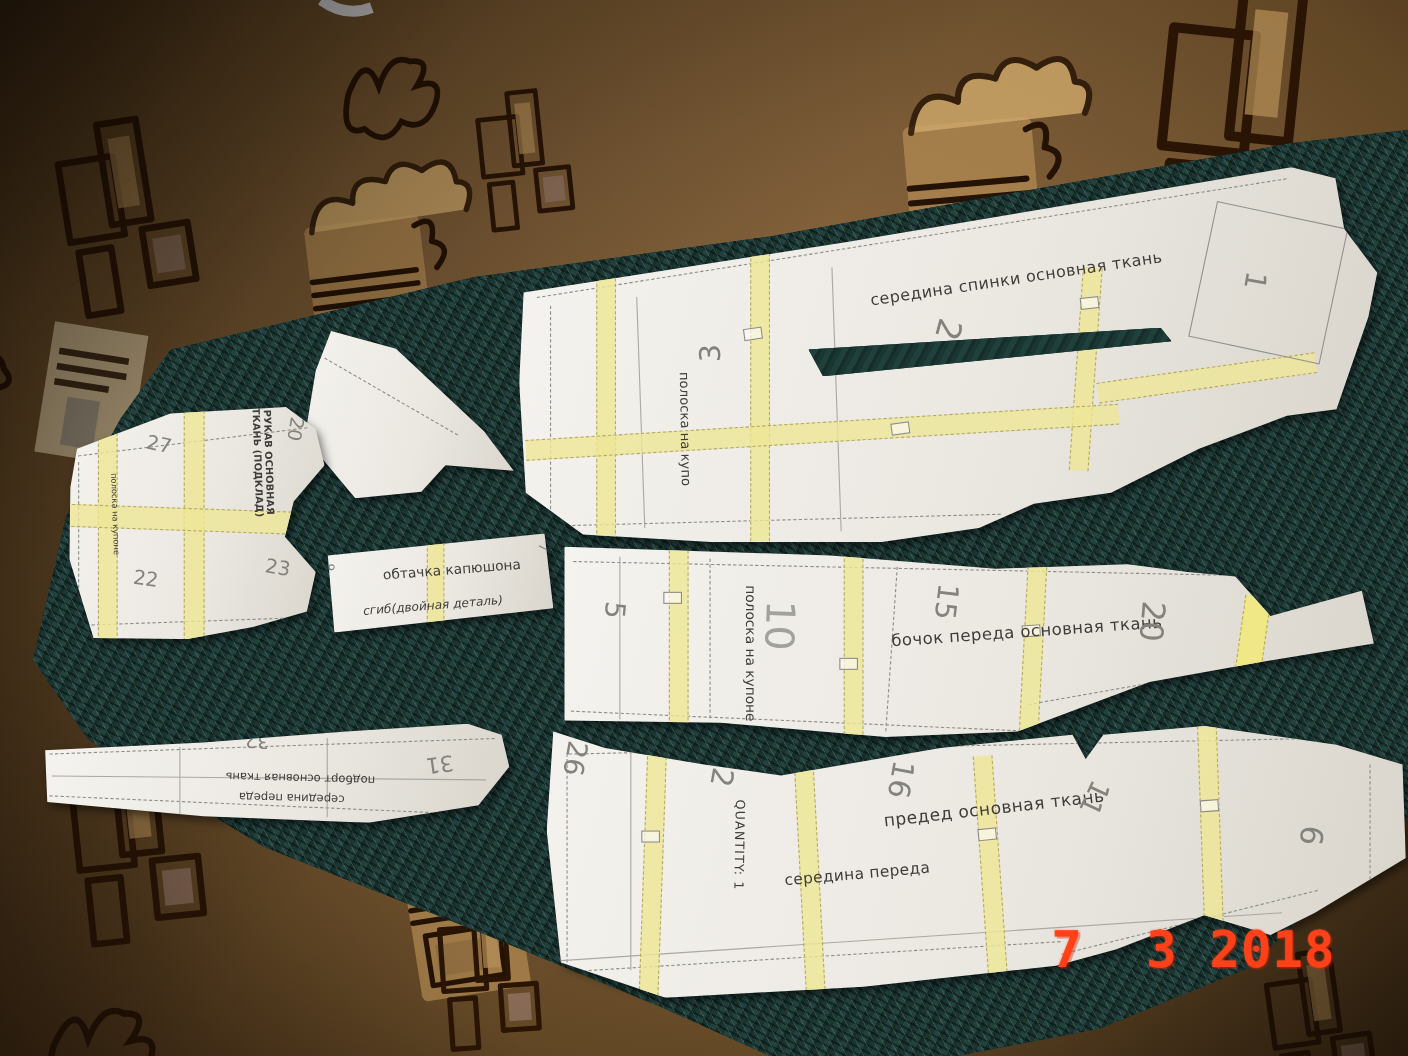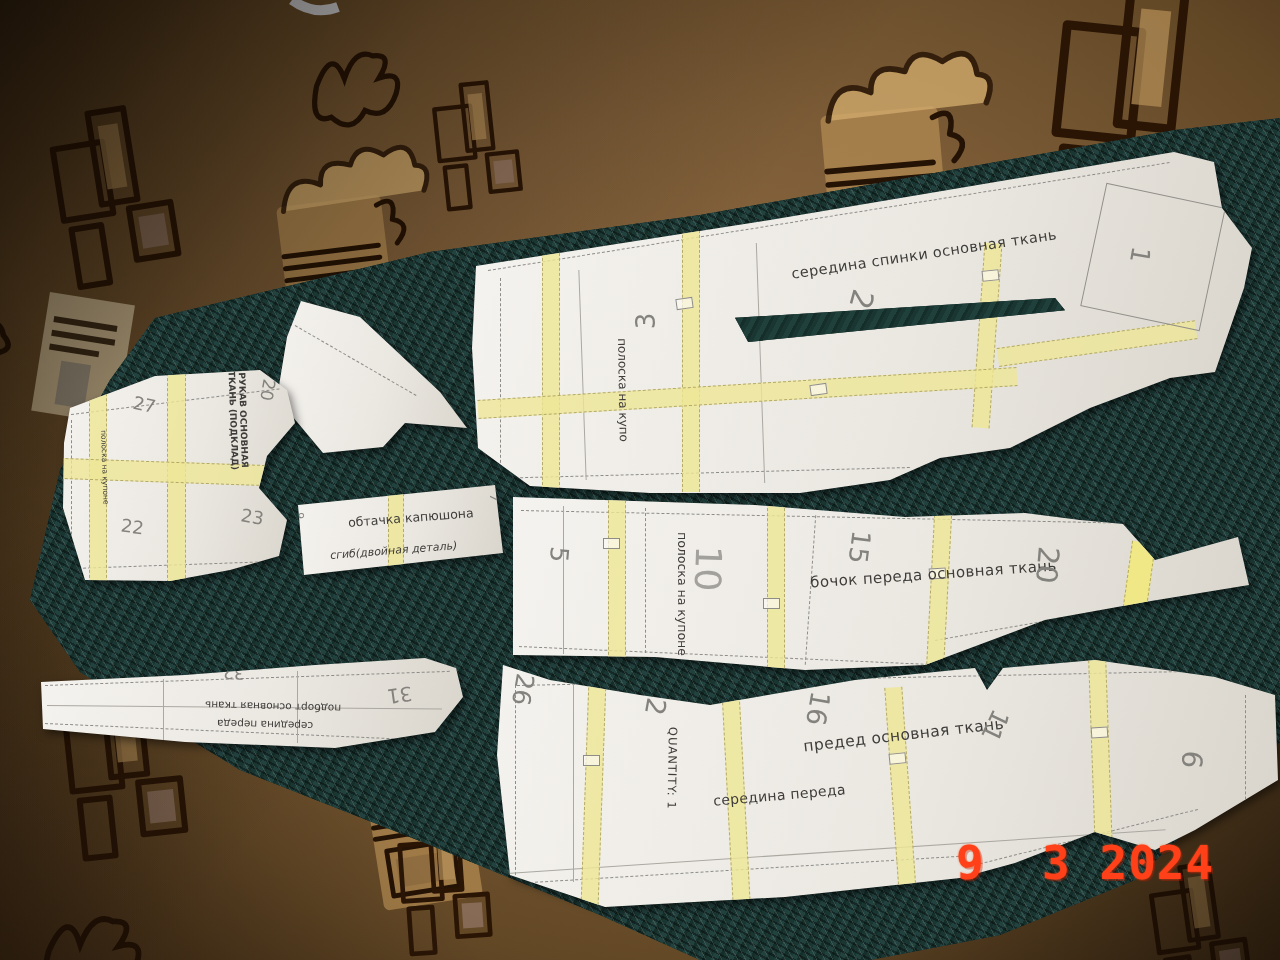--- a/index.html
+++ b/index.html
@@ -216,15 +216,15 @@
       <div class="num" style="left:192px;top:56px;font-size:27px;transform:rotate(100deg);">2</div>
       <div class="lbl" style="left:224px;top:92px;font-size:11.5px;letter-spacing:1px;transform:rotate(91deg);transform-origin:left top;">QUANTITY: 1</div>
       <div class="num" style="left:346px;top:58px;font-size:27px;transform:rotate(100deg);">16</div>
       <div class="lbl" style="left:348px;top:92px;font-size:15.5px;letter-spacing:0.4px;transform:rotate(-6.5deg);">предед основная ткань</div>
       <div class="lbl" style="left:258px;top:152px;font-size:14px;letter-spacing:0.3px;transform:rotate(-5deg);">середина переда</div>
       <div class="num" style="left:524px;top:76px;font-size:25px;transform:rotate(115deg);">11</div>
       <div class="num" style="left:728px;top:108px;font-size:28px;transform:rotate(97deg);">6</div>
     </div>
   </div>
 
-  <div class="datestamp">9  3 2024</div>
+  <div class="datestamp">7  3 2018</div>
 
 </div>
 
 </body></html>

